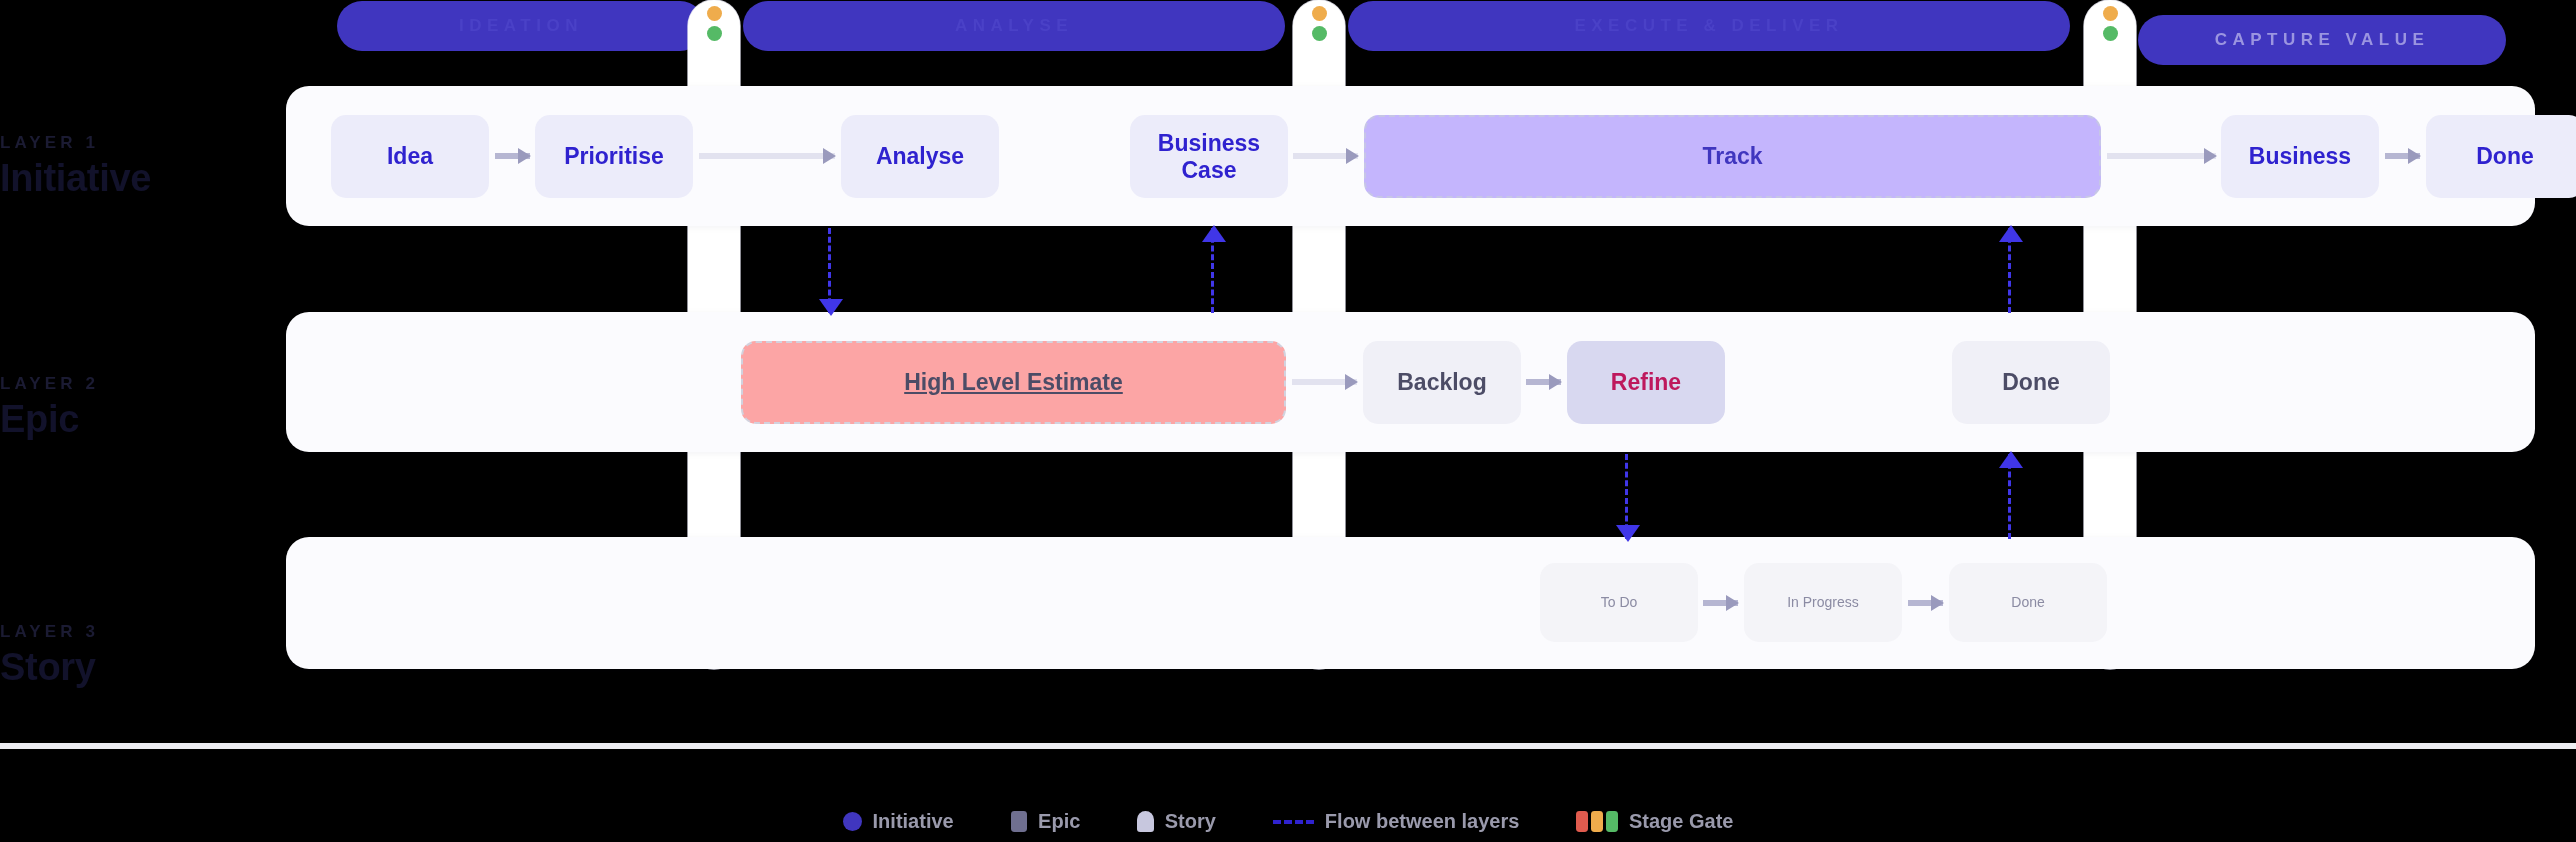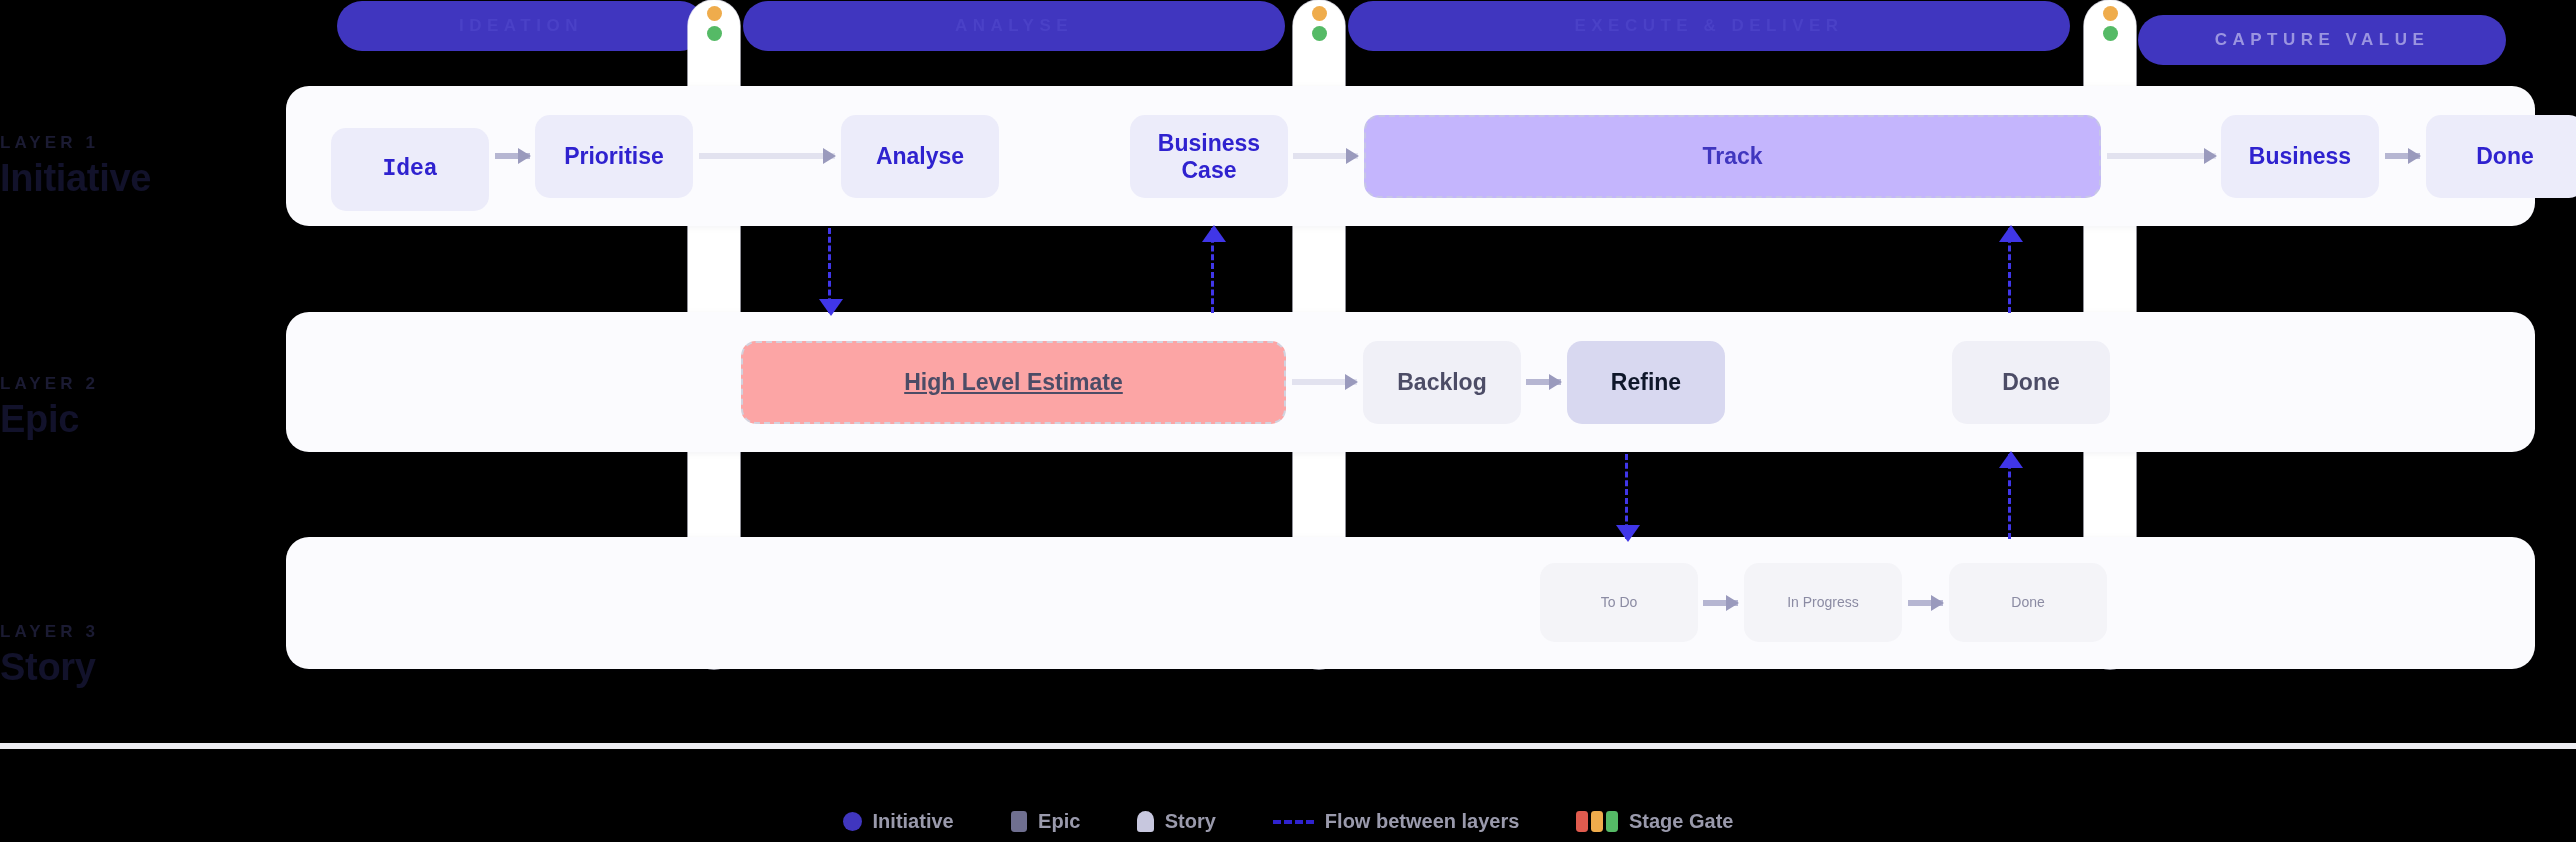--- a/index.html
+++ b/index.html
@@ -129,21 +129,21 @@
     font-size: 23px;
   }
   .node.l2.dashed {
     background: #fca5a5;
     border: 2px dashed #d2d2de;
     color: #4c4c66;
     text-decoration: underline;
   }
   .node.l2.active {
     background: #d8d8f0;
-    color: #0f172a;
+    color: #be185d;
   }
   .node.l3 {
     background: #f4f4f8;
     color: #8b8ba3;
     font-size: 14px;
     font-weight: 400;
   }
 
   
   .harrow {
@@ -278,21 +278,21 @@
     </div>
   </div>
   <div class="gate-col" style="left:2084px;">
     <div class="gate-dots">
       <div class="gate-dot amber"></div>
       <div class="gate-dot green"></div>
     </div>
   </div>
 
   <div class="lane" style="top:86px; height:140px;">
-    <div class="node l1" style="left:45px;  top:42px; width:158px; height:83px;font-family:Liberation Mono, monospace;">Idea</div>
+    <div class="node l1" style="left:45px;  top:29px; width:158px; height:83px;">Idea</div>
     <div class="harrow" style="left:209px; top:67px; width:35px;"></div>
     <div class="node l1" style="left:249px; top:29px; width:158px; height:83px;">Prioritise</div>
     <div class="harrow faint" style="left:413px; top:67px; width:136px;"></div>
     <div class="node l1" style="left:555px; top:29px; width:158px; height:83px;">Analyse</div>
     <div class="node l1" style="left:844px; top:29px; width:158px; height:83px;">Business Case</div>
     <div class="harrow faint" style="left:1007px; top:67px; width:65px;"></div>
     <div class="node l1 dashed" style="left:1078px; top:29px; width:737px; height:83px;">Track</div>
     <div class="harrow faint" style="left:1821px; top:67px; width:109px;"></div>
     <div class="node l1" style="left:1935px; top:29px; width:158px; height:83px;">Business</div>
     <div class="harrow" style="left:2099px; top:67px; width:35px;"></div>

